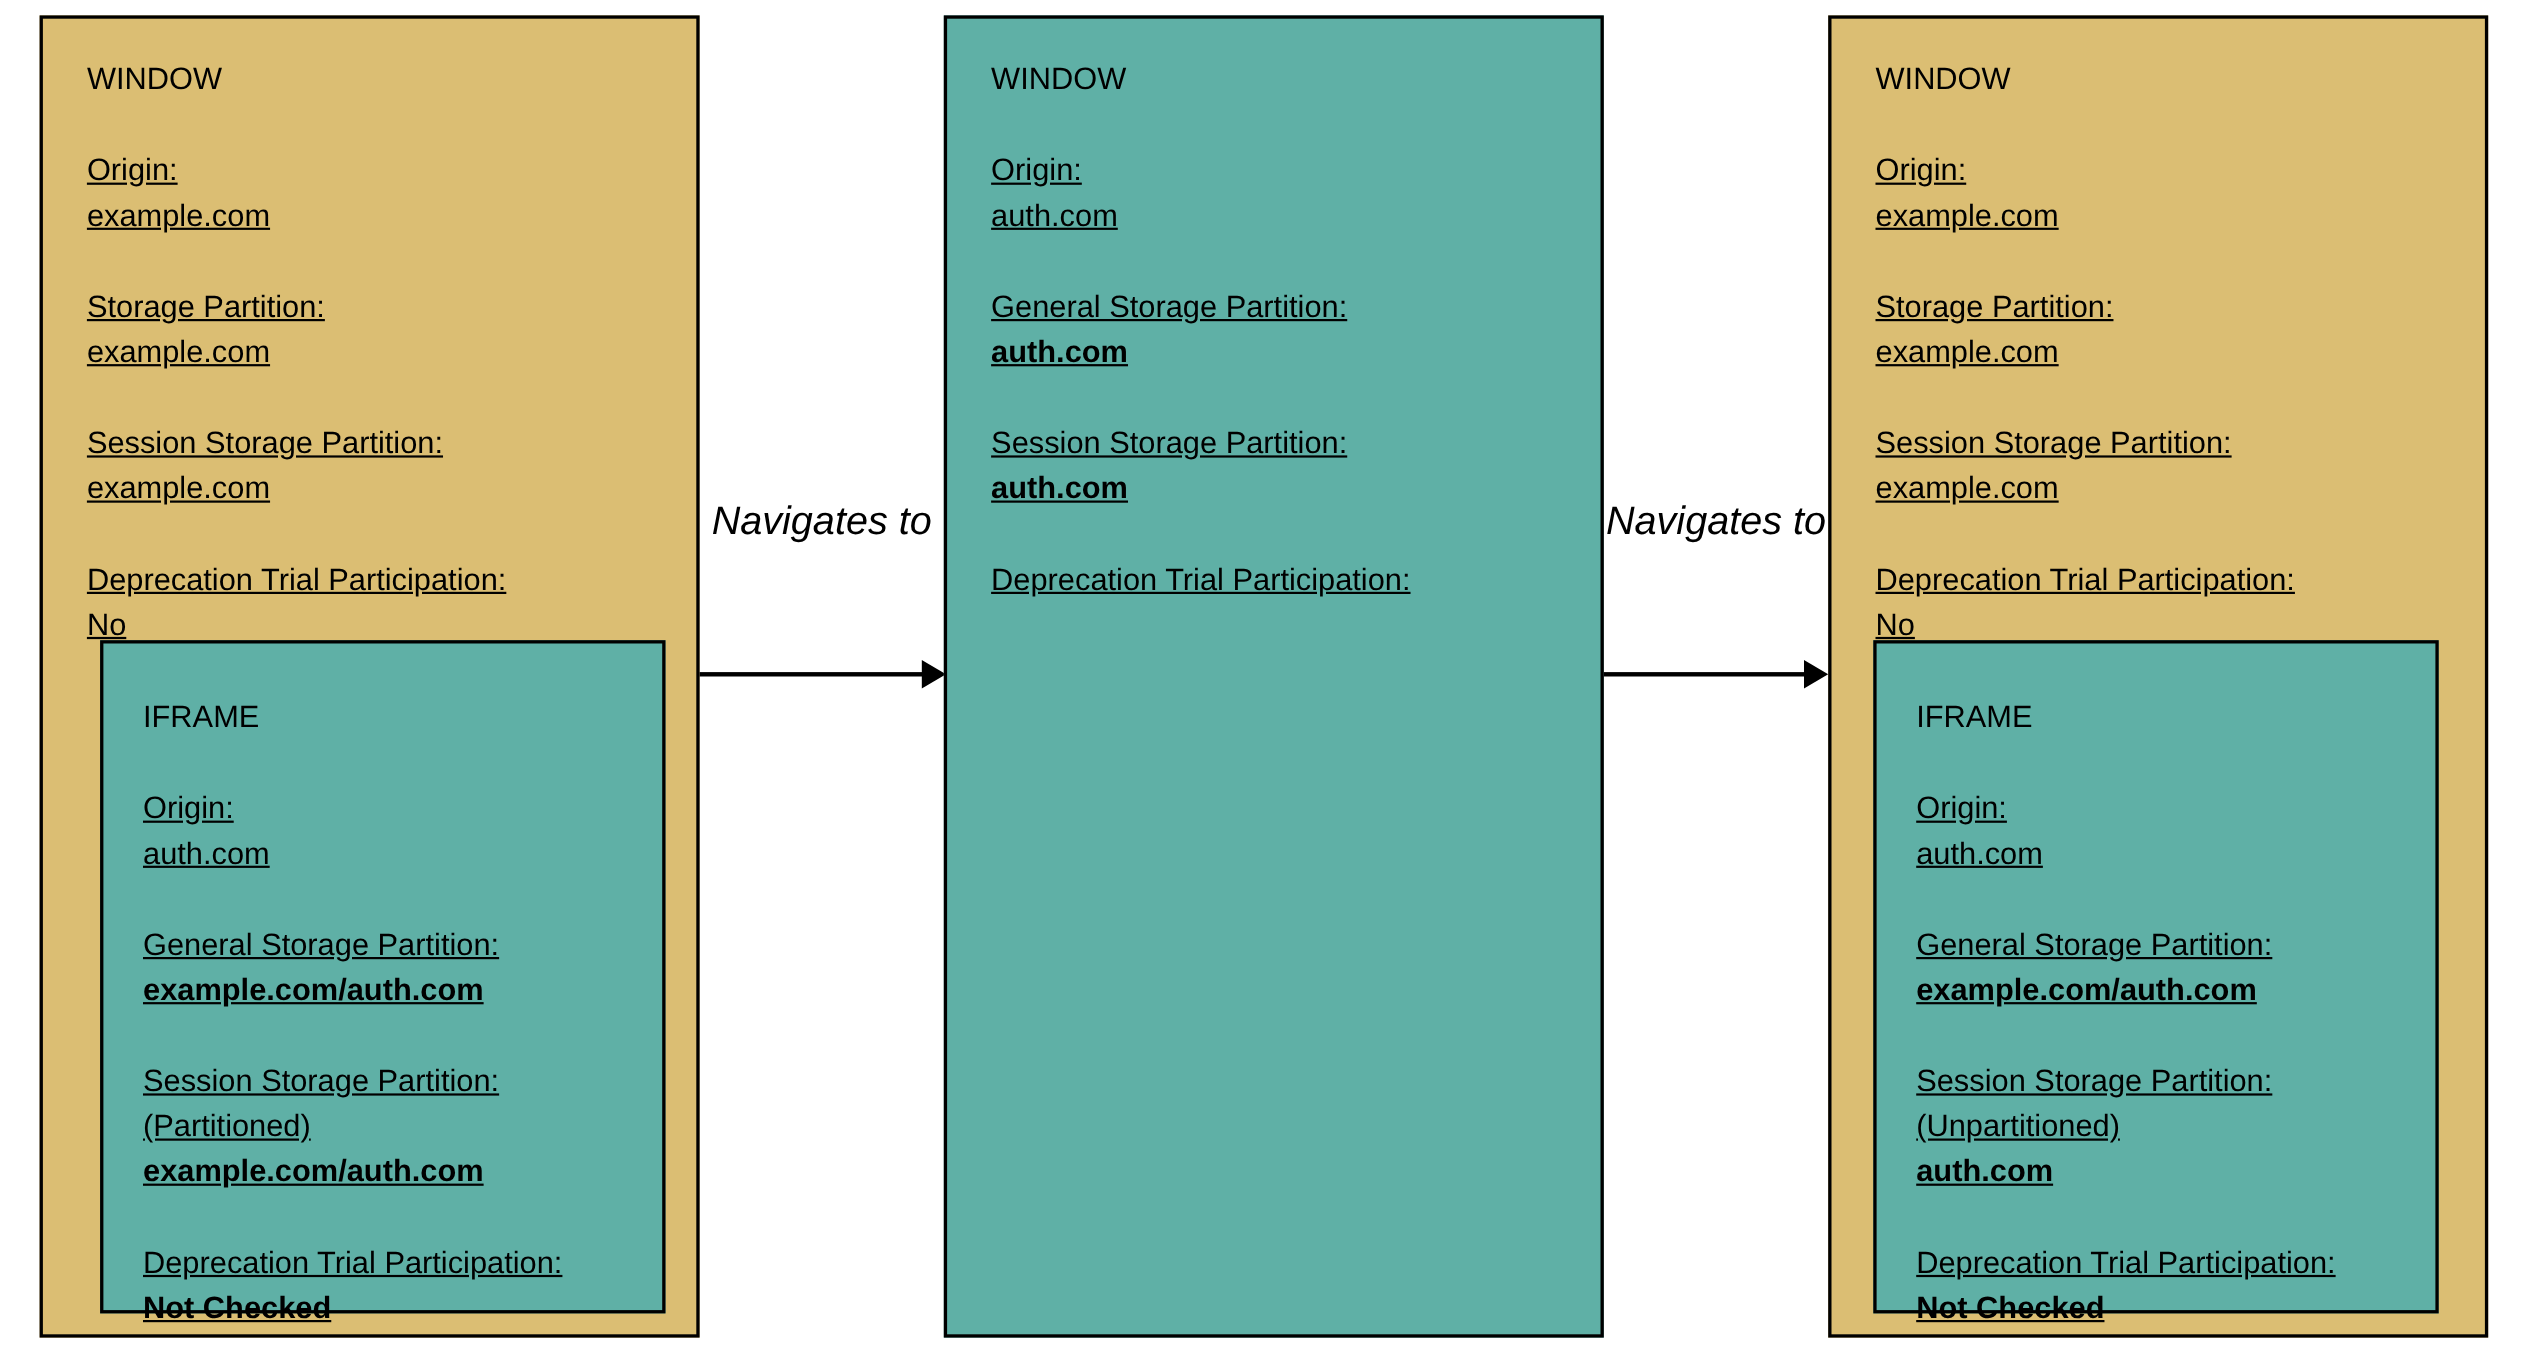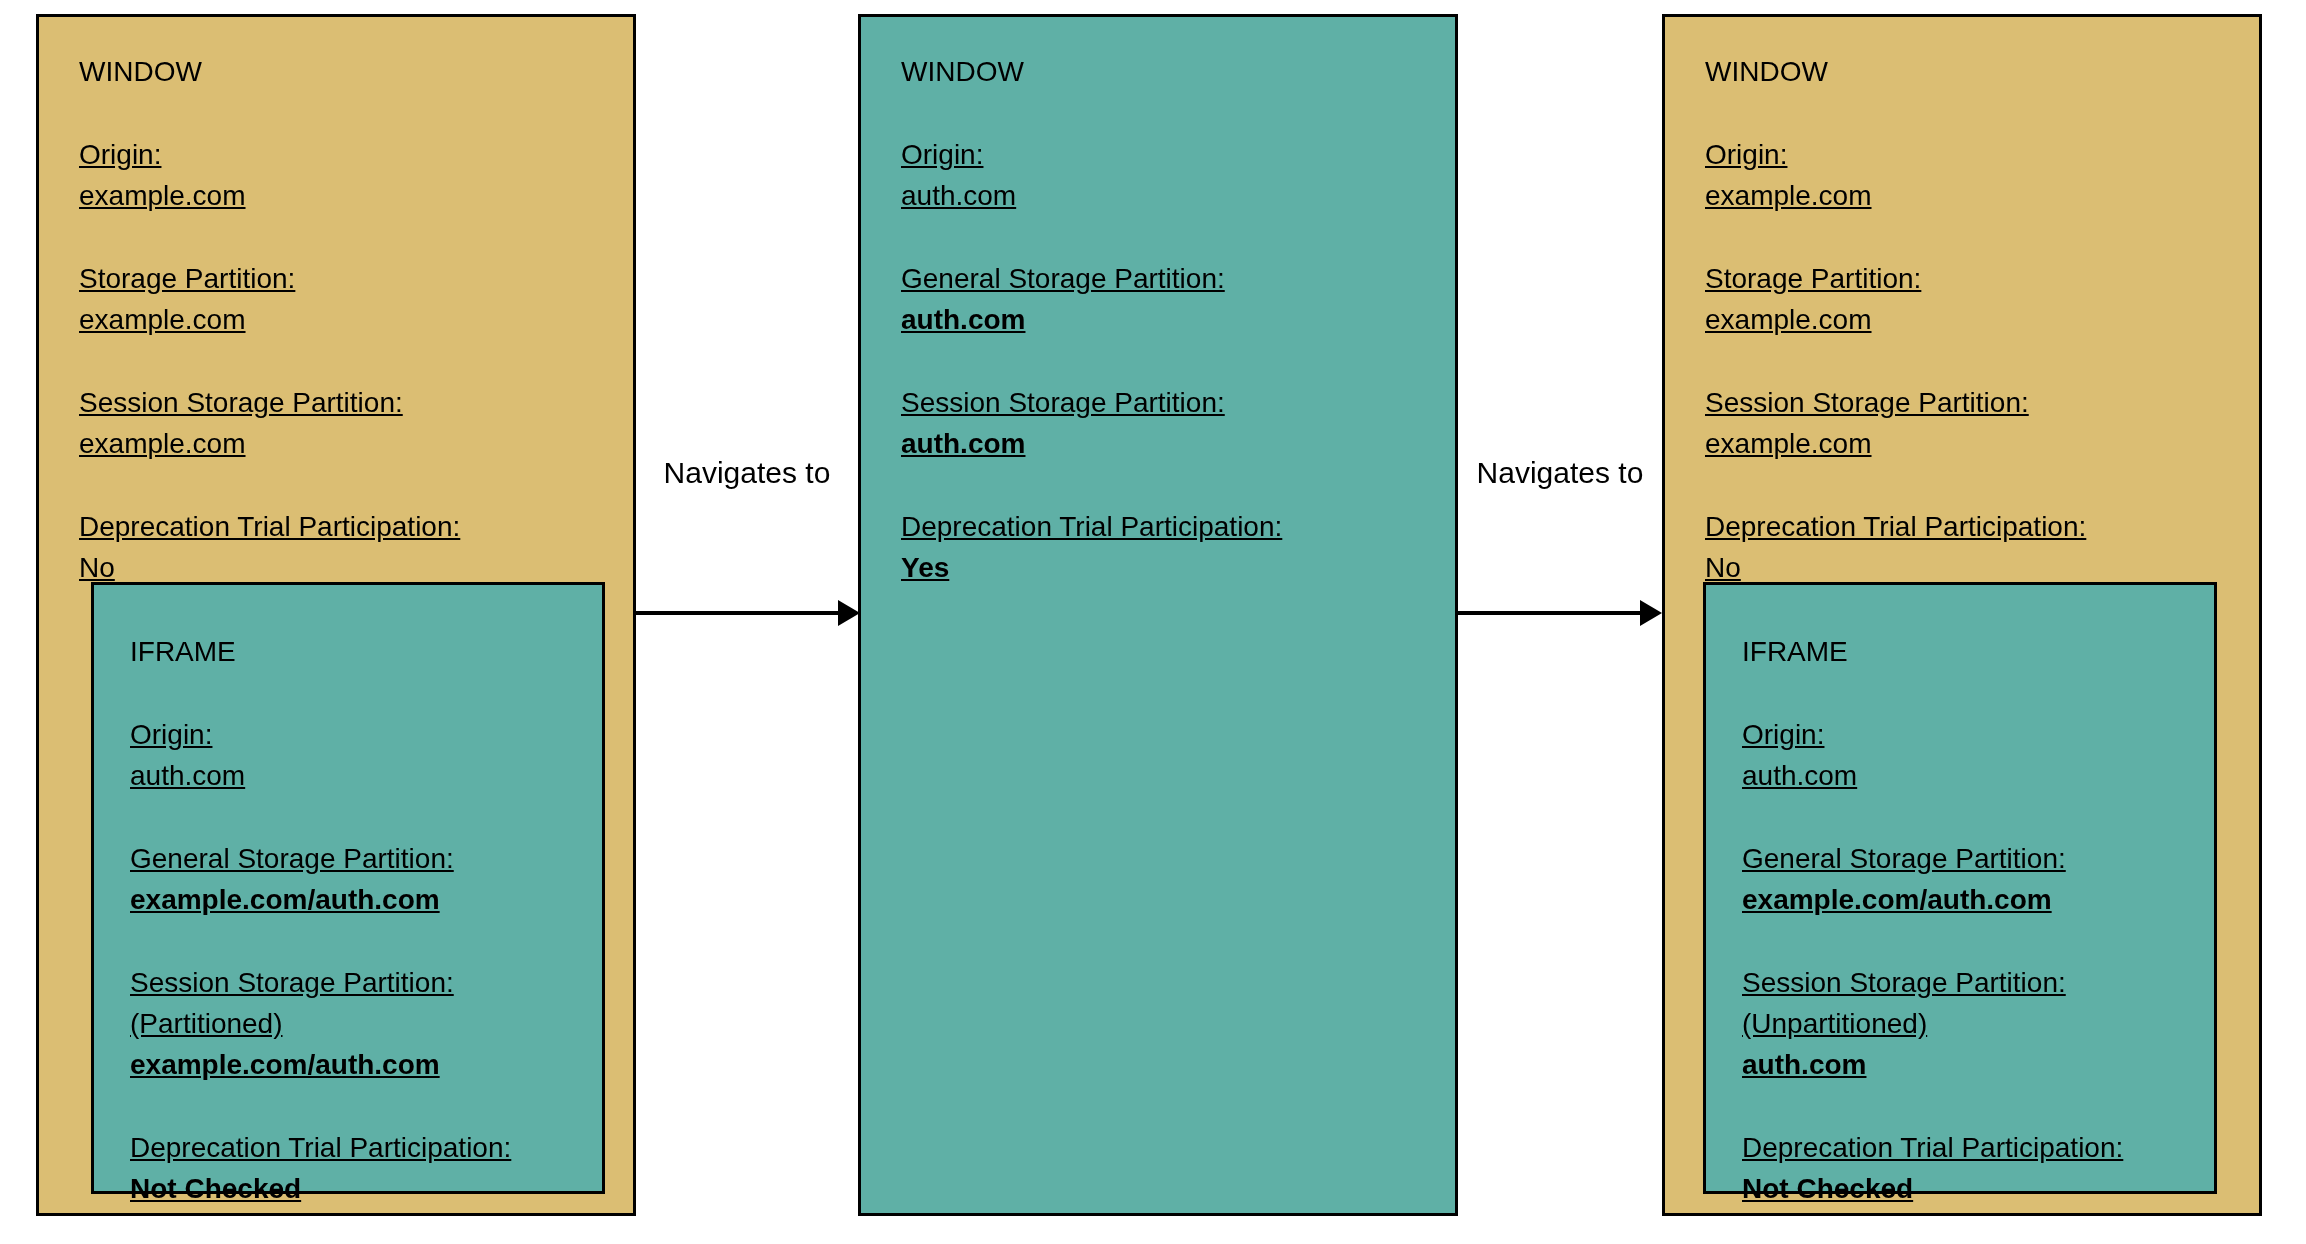--- a/index.html
+++ b/index.html
@@ -48,23 +48,24 @@
     position: absolute;
     top: 600px;
     width: 0; height: 0;
     border-top: 13px solid transparent;
     border-bottom: 13px solid transparent;
     border-left: 22px solid #000000;
   }
   .nav-label {
     position: absolute;
     top: 452px;
-    font-size: 30px;
+    font-size: 36px;
     line-height: 41px;
     text-align: center;
+    font-style: italic;
   }
 </style>
 </head>
 <body>
 
 <div class="canvas">
 
   <section class="box window-box tan" style="left:36px">
     <p class="heading">WINDOW</p>
     <p class="field">
@@ -118,21 +119,20 @@
     <p class="field">
       <span class="line">General Storage Partition:</span>
       <span class="line bold">auth.com</span>
     </p>
     <p class="field">
       <span class="line">Session Storage Partition:</span>
       <span class="line bold">auth.com</span>
     </p>
     <p class="field">
       <span class="line">Deprecation Trial Participation:</span>
-      <span class="line bold">Yes</span>
     </p>
   </section>
 
   <div class="arrow-line" style="left:1458px;width:184px"></div>
   <div class="arrow-head" style="left:1640px"></div>
   <div class="nav-label" style="left:1458px;width:204px">Navigates to</div>
 
   <section class="box window-box tan" style="left:1662px">
     <p class="heading">WINDOW</p>
     <p class="field">

